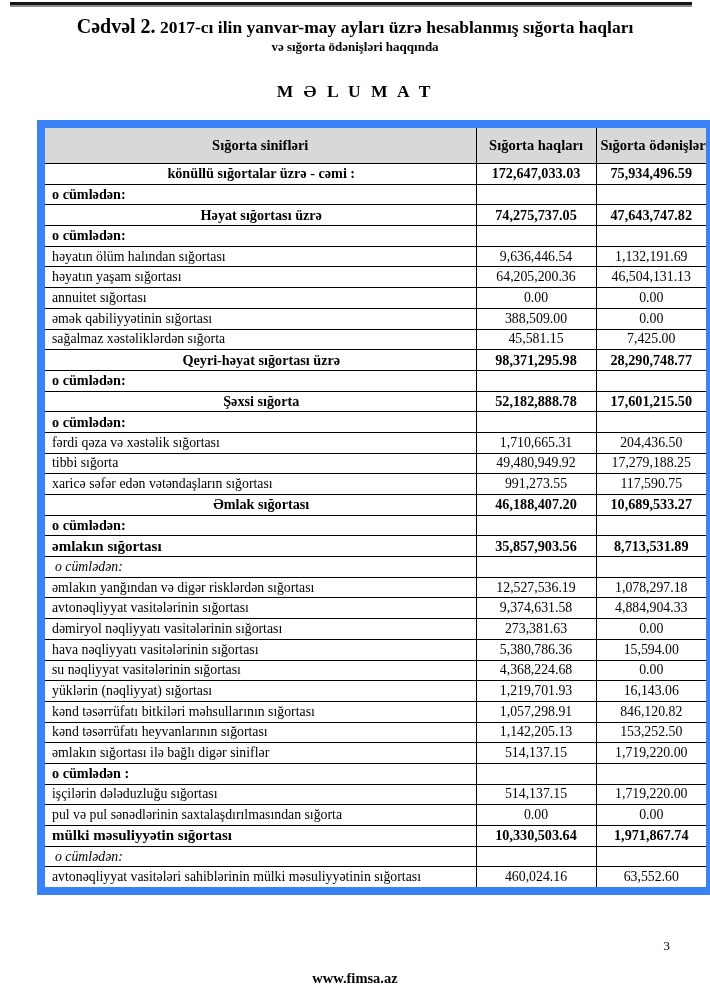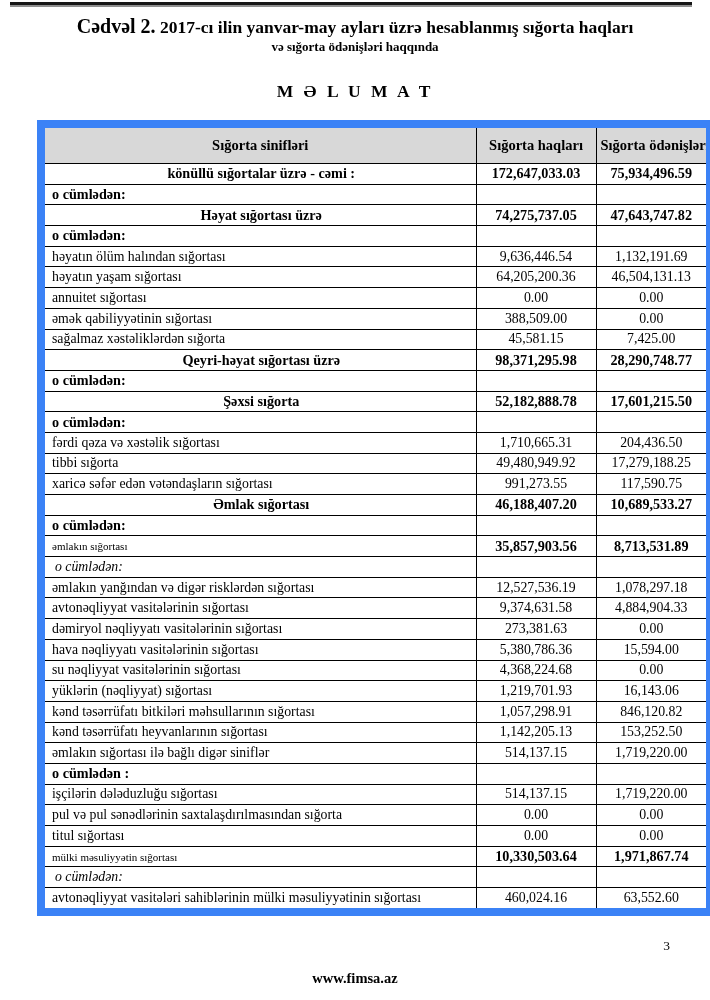--- a/index.html
+++ b/index.html
@@ -45,21 +45,21 @@
     text-align: center;
     white-space: normal;
     line-height: 1.15;
     padding: 0 4px;
   }
   tbody td { height: 19.7px; font-size: 13.8px; padding: 0 5px; }
   td.lbl { text-align: left; padding-left: 7px; margin-left: 15px; }
   td.val { text-align: center; }
   tr.total td.lbl { text-align: center; font-weight: bold; font-size: 14.2px; }
   tr.total td.val { font-weight: bold; font-size: 14.2px; }
-  tr.section td.lbl { font-weight: normal; font-size: 11px; }
+  tr.section td.lbl { font-weight: bold; font-size: 15px; }
   tr.section td.val { font-weight: bold; font-size: 14.2px; }
   tr.sub td.lbl { font-weight: bold; font-size: 14.2px; }
   tr.sub-italic td.lbl { font-style: italic; font-weight: normal; padding-left: 10px; }
   .page-number {
     position: absolute; top: 938px; right: 40px;
     font-size: 13.5px;
   }
   .site-footer {
     position: absolute; top: 970px; left: 0; width: 710px;
     text-align: center; font-weight: bold; font-size: 14.5px;
@@ -246,25 +246,20 @@
         <tr class="item">
           <td class="lbl">işçilərin dələduzluğu sığortası</td>
           <td class="val">514,137.15</td>
           <td class="val">1,719,220.00</td>
         </tr>
         <tr class="item">
           <td class="lbl">pul və pul sənədlərinin saxtalaşdırılmasından sığorta</td>
           <td class="val">0.00</td>
           <td class="val">0.00</td>
         </tr>
-        <tr class="item">
-          <td class="lbl">titul sığortası</td>
-          <td class="val">0.00</td>
-          <td class="val">0.00</td>
-        </tr>
         <tr class="section">
           <td class="lbl">mülki məsuliyyətin sığortası</td>
           <td class="val">10,330,503.64</td>
           <td class="val">1,971,867.74</td>
         </tr>
         <tr class="sub-italic">
           <td class="lbl">o cümlədən:</td>
           <td class="val"></td>
           <td class="val"></td>
         </tr>

